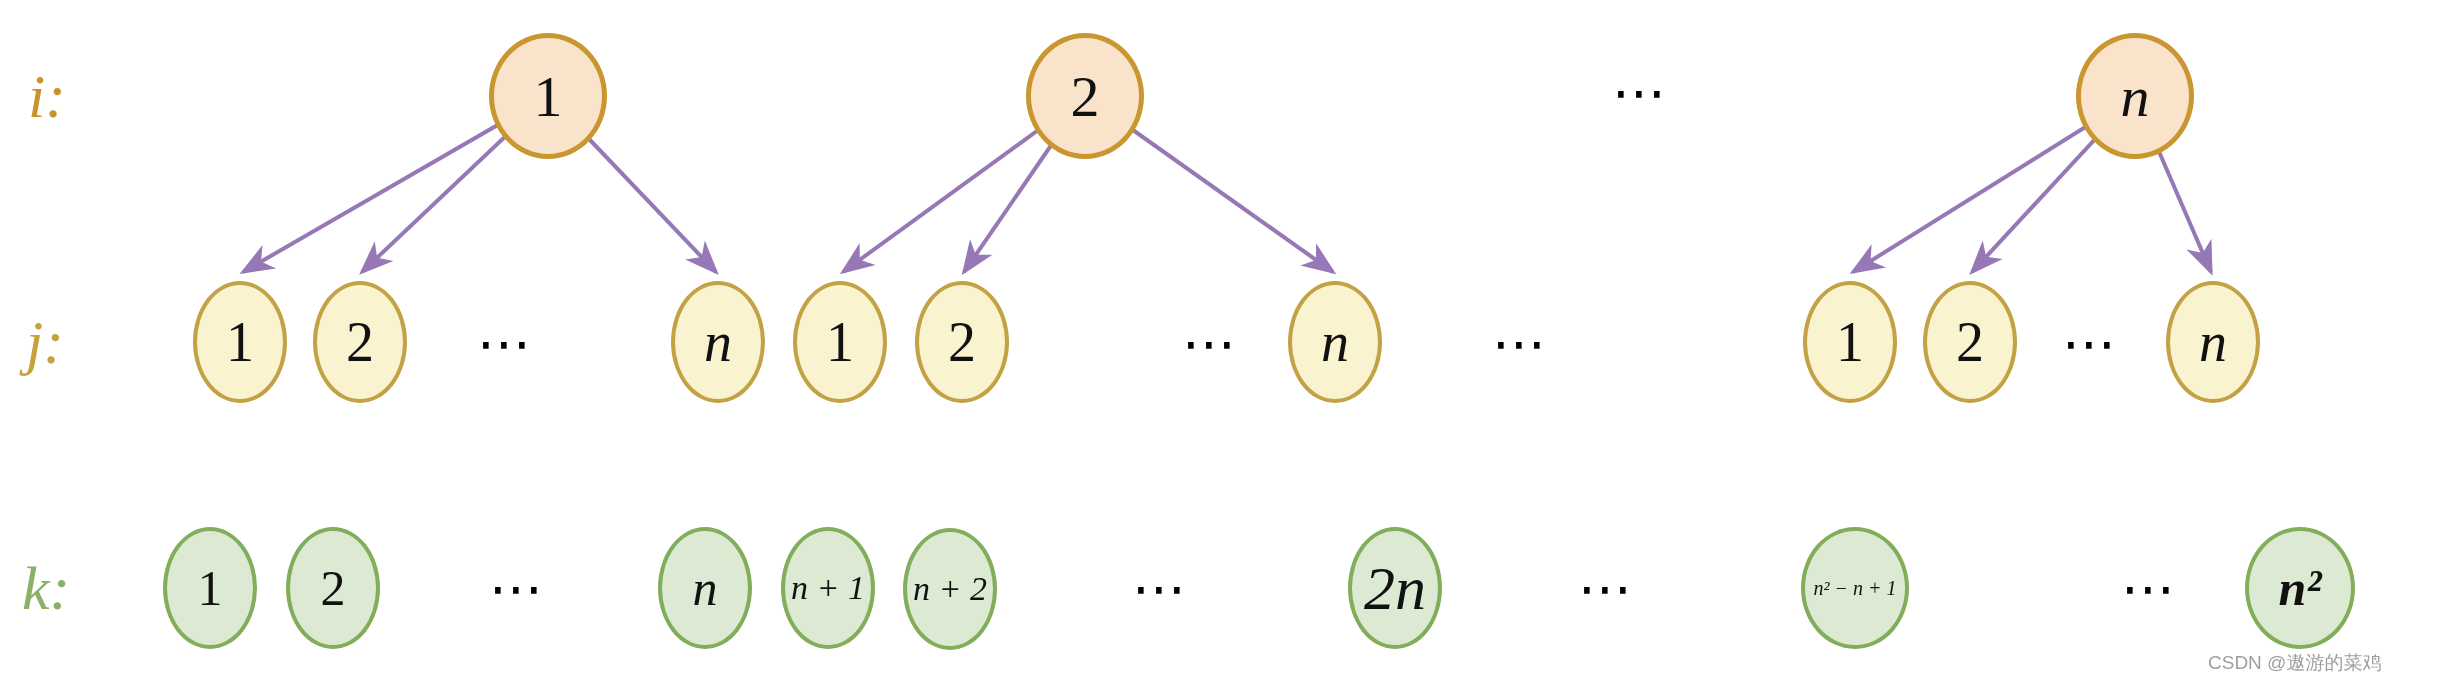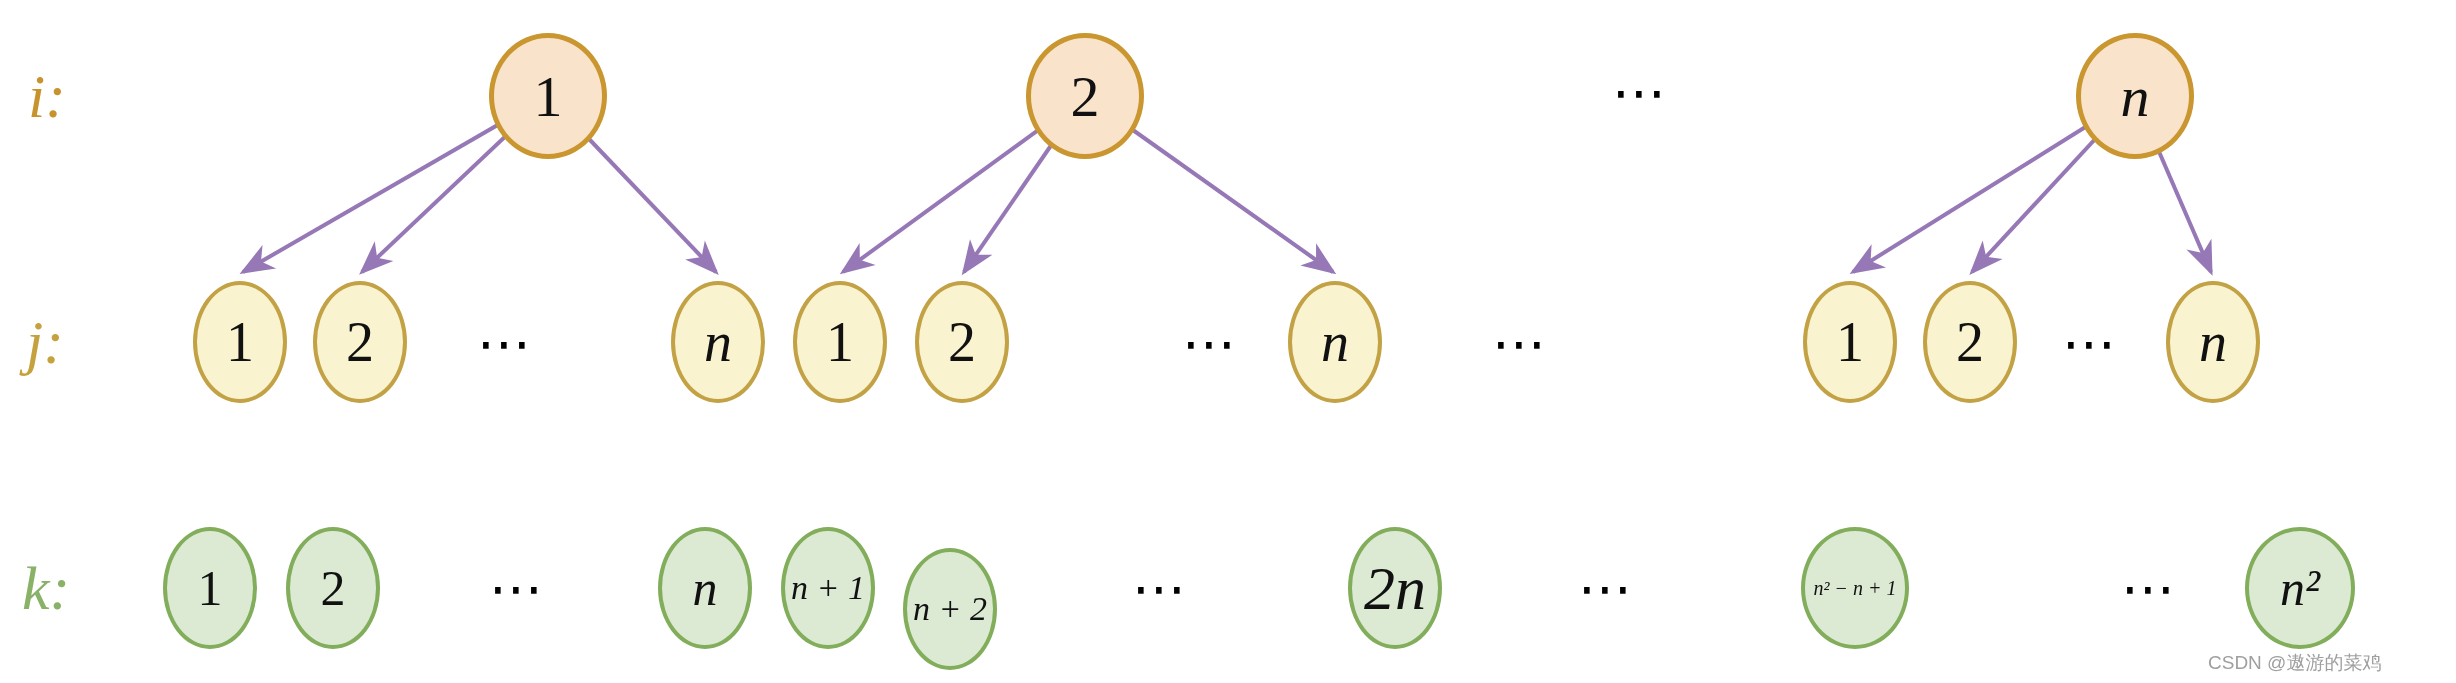--- a/index.html
+++ b/index.html
@@ -30,21 +30,21 @@
     width:94px;height:122px;
     background:#faf3cf;border:4px solid #c2a244;
     font-size:56px;
   }
   .k-node{
     width:94px;height:122px;
     background:#dcead4;border:4px solid #82ae5c;
     font-size:50px;
   }
   .k-node.wide{width:108px;justify-content:center;}
-  .k-node.w110{width:110px;}
+  .k-node.w110{width:110px;font-weight:bold;}
   .k-node.small{font-size:34px;}
   .k-node.tiny{font-size:20px;}
   .k-node.mid{font-size:62px;}
   .var{font-style:italic;}
 
   .dots{
     position:absolute;z-index:2;
     transform:translate(-50%,-56%);
     font-family:"DejaVu Serif","DejaVu Sans",serif;
     font-size:54px;color:#000000;
@@ -150,21 +150,21 @@
   <div class="node k-node" style="left:286px;top:527px">
     <span>2</span>
   </div>
   <div class="dots" style="left:517px;top:592px">⋯</div>
   <div class="node k-node var" style="left:658px;top:527px">
     <span>n</span>
   </div>
   <div class="node k-node small var" style="left:781px;top:527px">
     <span>n + 1</span>
   </div>
-  <div class="node k-node small var" style="left:903px;top:548px">
+  <div class="node k-node small var" style="left:903px;top:528px">
     <span>n + 2</span>
   </div>
   <div class="dots" style="left:1160px;top:592px">⋯</div>
   <div class="node k-node mid var" style="left:1348px;top:527px">
     <span>2n</span>
   </div>
   <div class="dots" style="left:1606px;top:592px">⋯</div>
   <div class="node k-node wide tiny var" style="left:1801px;top:527px">
     <span>n² − n + 1</span>
   </div>

